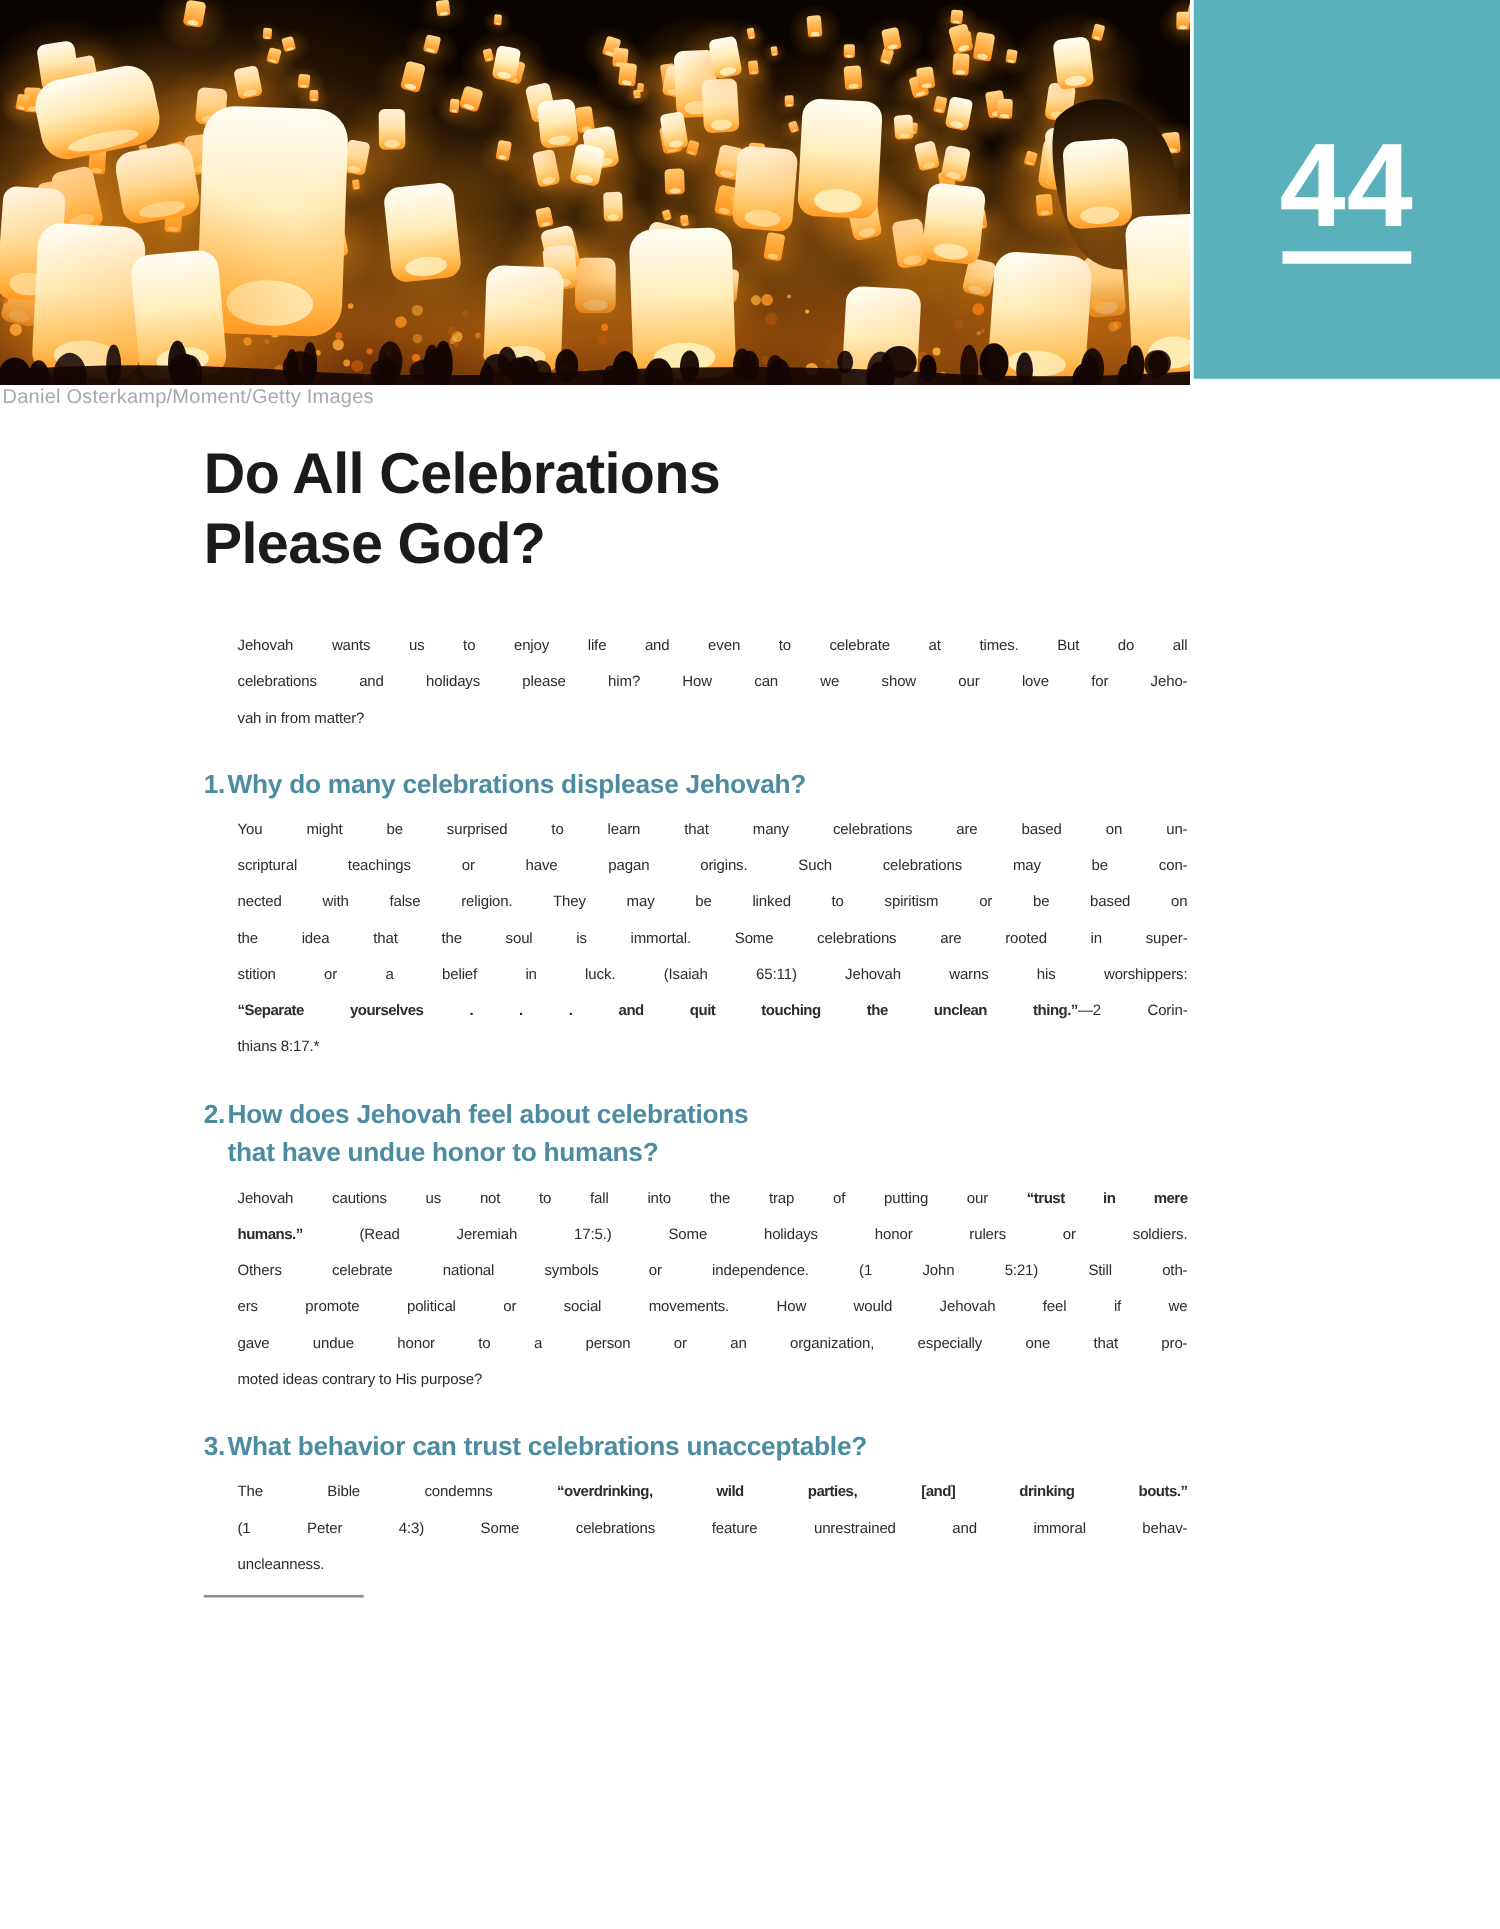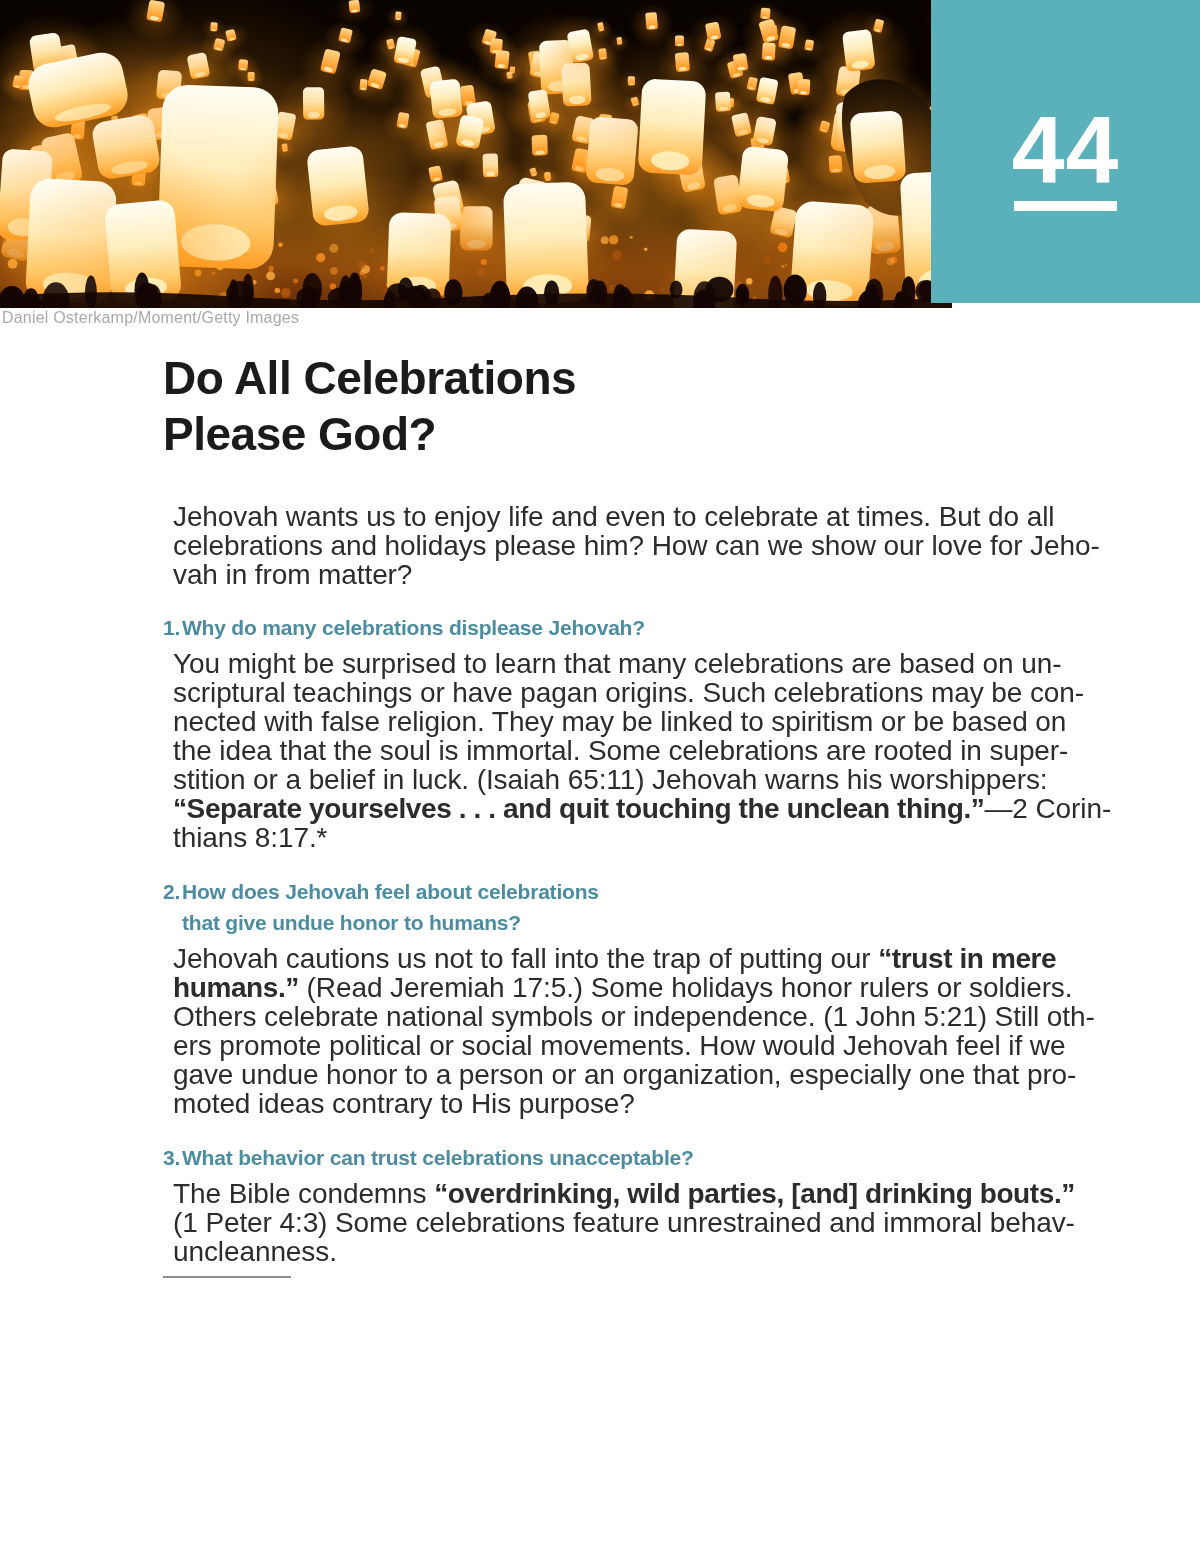--- a/index.html
+++ b/index.html
@@ -10,21 +10,21 @@
     font-family: "Liberation Sans", sans-serif;
     position: relative;
     overflow: hidden;
   }
 
   
   .hero { position: relative; width: 1200px; height: 308px; }
   .hero-img { position: absolute; left: 0; top: 0; display: block; }
   .badge {
     position: absolute; top: 0; right: 0;
-    width: 269px; height: 303px;
+    width: 245px; height: 303px;
     display: flex; flex-direction: column; align-items: center;
   }
   .badge-num {
     font-size: 95px; line-height: 95px; font-weight: bold;
     letter-spacing: 1px; margin-top: 102px;
   }
   .badge-bar { width: 103px; height: 10px; margin-top: 4px; background: #ffffff; }
 
   .credit {
     margin: 3px 0 0 2px;
@@ -36,22 +36,22 @@
   .content { margin-left: 163px; width: 792px; }
 
   .title {
     margin: 26px 0 0 0;
     font-size: 46px; line-height: 56px; font-weight: bold;
     color: #1b1b1b; letter-spacing: -0.5px;
   }
   .title .tline { white-space: nowrap; }
 
   .para {
-    margin: 0 0 0 10px; width: 760px;
-    font-size: 28px; line-height: 29px;
+    margin: 0 0 0 27px; width: 760px;
+    font-size: 12px; line-height: 29px;
     color: #2c2c2c; letter-spacing: -0.1px;
   }
   .para .tline { white-space: nowrap; text-align: justify; text-align-last: justify; }
   .para .tline.tlast { text-align-last: left; }
   .para .b { font-weight: bold; letter-spacing: -0.4px; }
 
   .intro { margin-top: 40px; }
   .p-body { margin-top: 6px; }
 
   .question {
@@ -1074,21 +1074,21 @@
       <div class="tline"><span>the idea that the soul is immortal. Some celebrations are rooted in super-</span></div>
       <div class="tline"><span>stition or a belief in luck. (Isaiah 65:11) Jehovah warns his worshippers:</span></div>
       <div class="tline"><span class="b">“Separate yourselves . . . and quit touching the unclean thing.”</span><span>—2 Corin-</span></div>
       <div class="tline tlast"><span>thians 8:17.*</span></div>
     </div>
 
   <h2 class="question q2">
     <span class="qnum">2.</span>
     <span class="qtext">
         <div class="tline"><span>How does Jehovah feel about celebrations</span></div>
-        <div class="tline tlast"><span>that give undue honor to humans?</span></div>
+        <div class="tline tlast"><span>that have undue honor to humans?</span></div>
       </span>
   </h2>
   <div class="para p-body">
       <div class="tline"><span>Jehovah cautions us not to fall into the trap of putting our </span><span class="b">“trust in mere</span></div>
       <div class="tline"><span class="b">humans.”</span><span> (Read Jeremiah 17:5.) Some holidays honor rulers or soldiers.</span></div>
       <div class="tline"><span>Others celebrate national symbols or independence. (1 John 5:21) Still oth-</span></div>
       <div class="tline"><span>ers promote political or social movements. How would Jehovah feel if we</span></div>
       <div class="tline"><span>gave undue honor to a person or an organization, especially one that pro-</span></div>
       <div class="tline tlast"><span>moted ideas contrary to His purpose?</span></div>
     </div>

